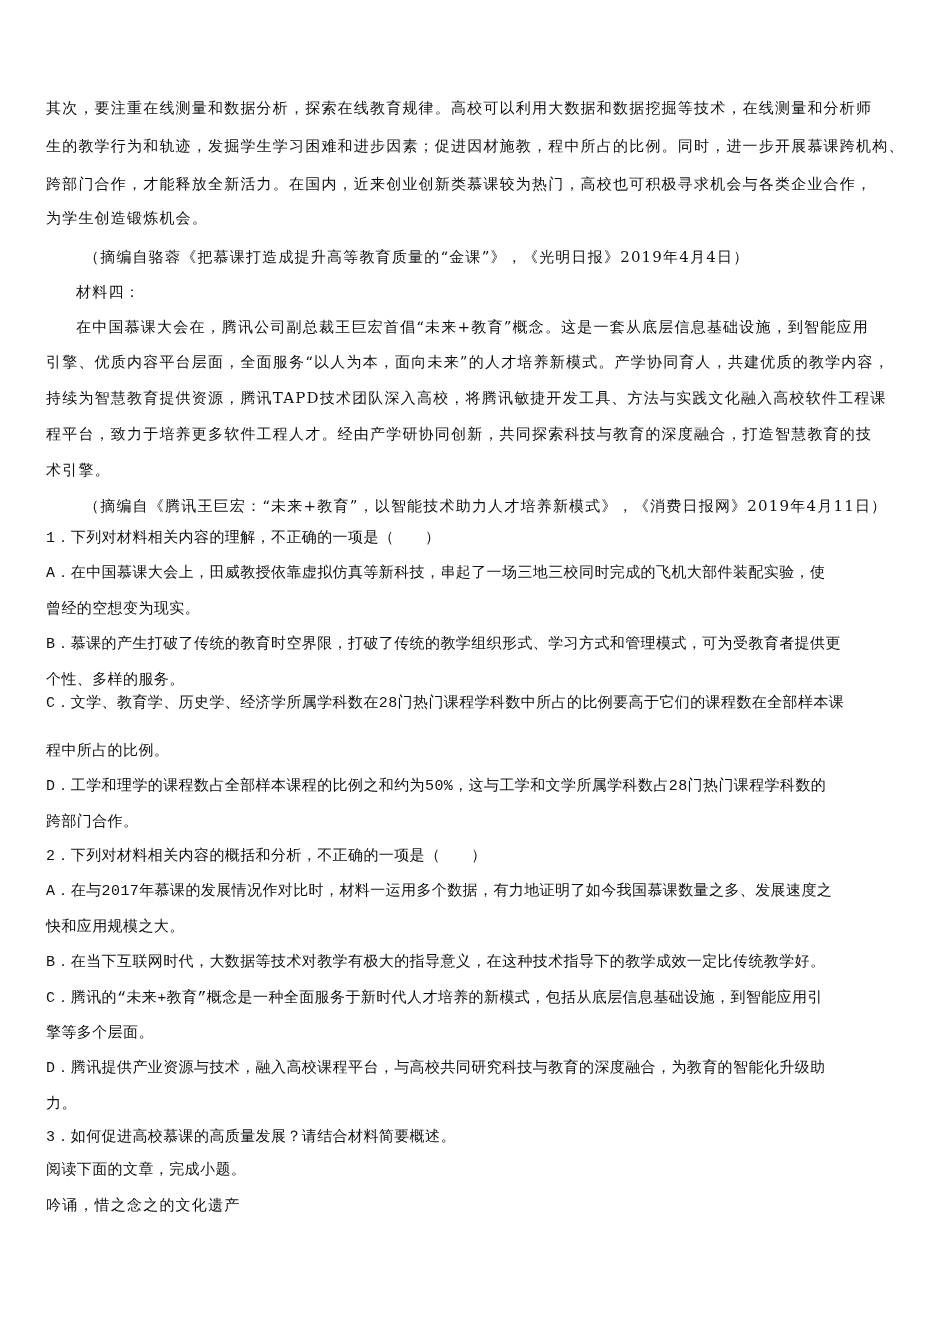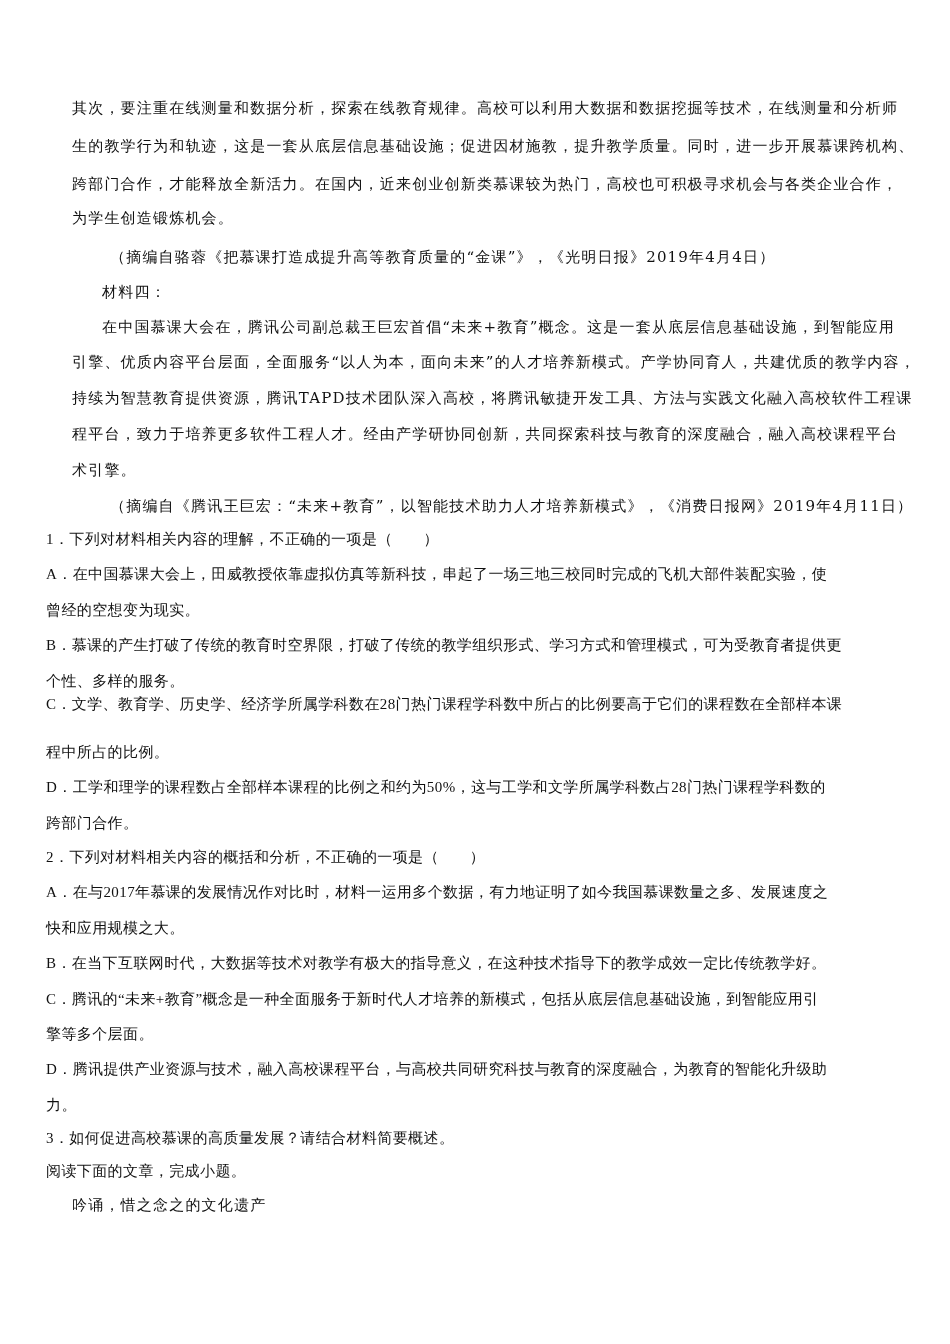--- a/index.html
+++ b/index.html
@@ -1,40 +1,40 @@
 <!DOCTYPE html>
 <html><head>
 <meta charset="utf-8">
 <style>
   html, body { margin: 0; padding: 0; background: #ffffff; }
   body { width: 950px; height: 1344px; position: relative; overflow: hidden;
          font-family: "DejaVu Serif", "Liberation Serif", serif; color: #111; }
   .page { position: absolute; left: 46px; top: 98px; width: 862px; }
   .line { position: absolute; left: 0; white-space: nowrap; font-size: 15px; line-height: 20px; letter-spacing: 0.5px; }
-  .para { font-family: "DejaVu Serif", serif; letter-spacing: 1.2px; margin-left: 26px; }
-  .q { font-family: Liberation Serif, serif; letter-spacing: 0.4px; }
+  .para { font-family: "DejaVu Serif", serif; letter-spacing: 1.2px; }
+  .q { font-family: Liberation Mono, monospace; letter-spacing: 0.4px; }
   .ind1 { left: 30px; }
   .ind2 { left: 38px; }
 </style>
 </head>
 <body>
 
 <div class="page">
 
   <div class="line para" style="top:0px">其次，要注重在线测量和数据分析，探索在线教育规律。高校可以利用大数据和数据挖掘等技术，在线测量和分析师</div>
-  <div class="line para" style="top:38px">生的教学行为和轨迹，这是一套从底层信息基础设施；促进因材施教，提升教学质量。同时，进一步开展慕课跨机构、</div>
+  <div class="line para" style="top:38px">生的教学行为和轨迹，发掘学生学习困难和进步因素；促进因材施教，程中所占的比例。同时，进一步开展慕课跨机构、</div>
   <div class="line para" style="top:76px">跨部门合作，才能释放全新活力。在国内，近来创业创新类慕课较为热门，高校也可积极寻求机会与各类企业合作，</div>
   <div class="line para" style="top:110px">为学生创造锻炼机会。</div>
   <div class="line para ind2" style="top:149px">（摘编自骆蓉《把慕课打造成提升高等教育质量的“金课”》，《光明日报》2019年4月4日）</div>
 
   <div class="line para ind1" style="top:184px">材料四：</div>
   <div class="line para ind1" style="top:219px">在中国慕课大会在，腾讯公司副总裁王巨宏首倡“未来+教育”概念。这是一套从底层信息基础设施，到智能应用</div>
   <div class="line para" style="top:254px">引擎、优质内容平台层面，全面服务“以人为本，面向未来”的人才培养新模式。产学协同育人，共建优质的教学内容，</div>
   <div class="line para" style="top:290px">持续为智慧教育提供资源，腾讯TAPD技术团队深入高校，将腾讯敏捷开发工具、方法与实践文化融入高校软件工程课</div>
-  <div class="line para" style="top:326px">程平台，致力于培养更多软件工程人才。经由产学研协同创新，共同探索科技与教育的深度融合，融入高校课程平台</div>
+  <div class="line para" style="top:326px">程平台，致力于培养更多软件工程人才。经由产学研协同创新，共同探索科技与教育的深度融合，打造智慧教育的技</div>
   <div class="line para" style="top:362px">术引擎。</div>
   <div class="line para ind2" style="top:398px">（摘编自《腾讯王巨宏：“未来+教育”，以智能技术助力人才培养新模式》，《消费日报网》2019年4月11日）</div>
 
   <div class="line q" style="top:431px">1．下列对材料相关内容的理解，不正确的一项是（　　）</div>
   <div class="line q" style="top:466px">A．在中国慕课大会上，田威教授依靠虚拟仿真等新科技，串起了一场三地三校同时完成的飞机大部件装配实验，使</div>
   <div class="line q" style="top:502px">曾经的空想变为现实。</div>
   <div class="line q" style="top:537px">B．慕课的产生打破了传统的教育时空界限，打破了传统的教学组织形式、学习方式和管理模式，可为受教育者提供更</div>
   <div class="line q" style="top:573px">个性、多样的服务。</div>
   <div class="line q" style="top:596px">C．文学、教育学、历史学、经济学所属学科数在28门热门课程学科数中所占的比例要高于它们的课程数在全部样本课</div>
   <div class="line q" style="top:644px">程中所占的比例。</div>

